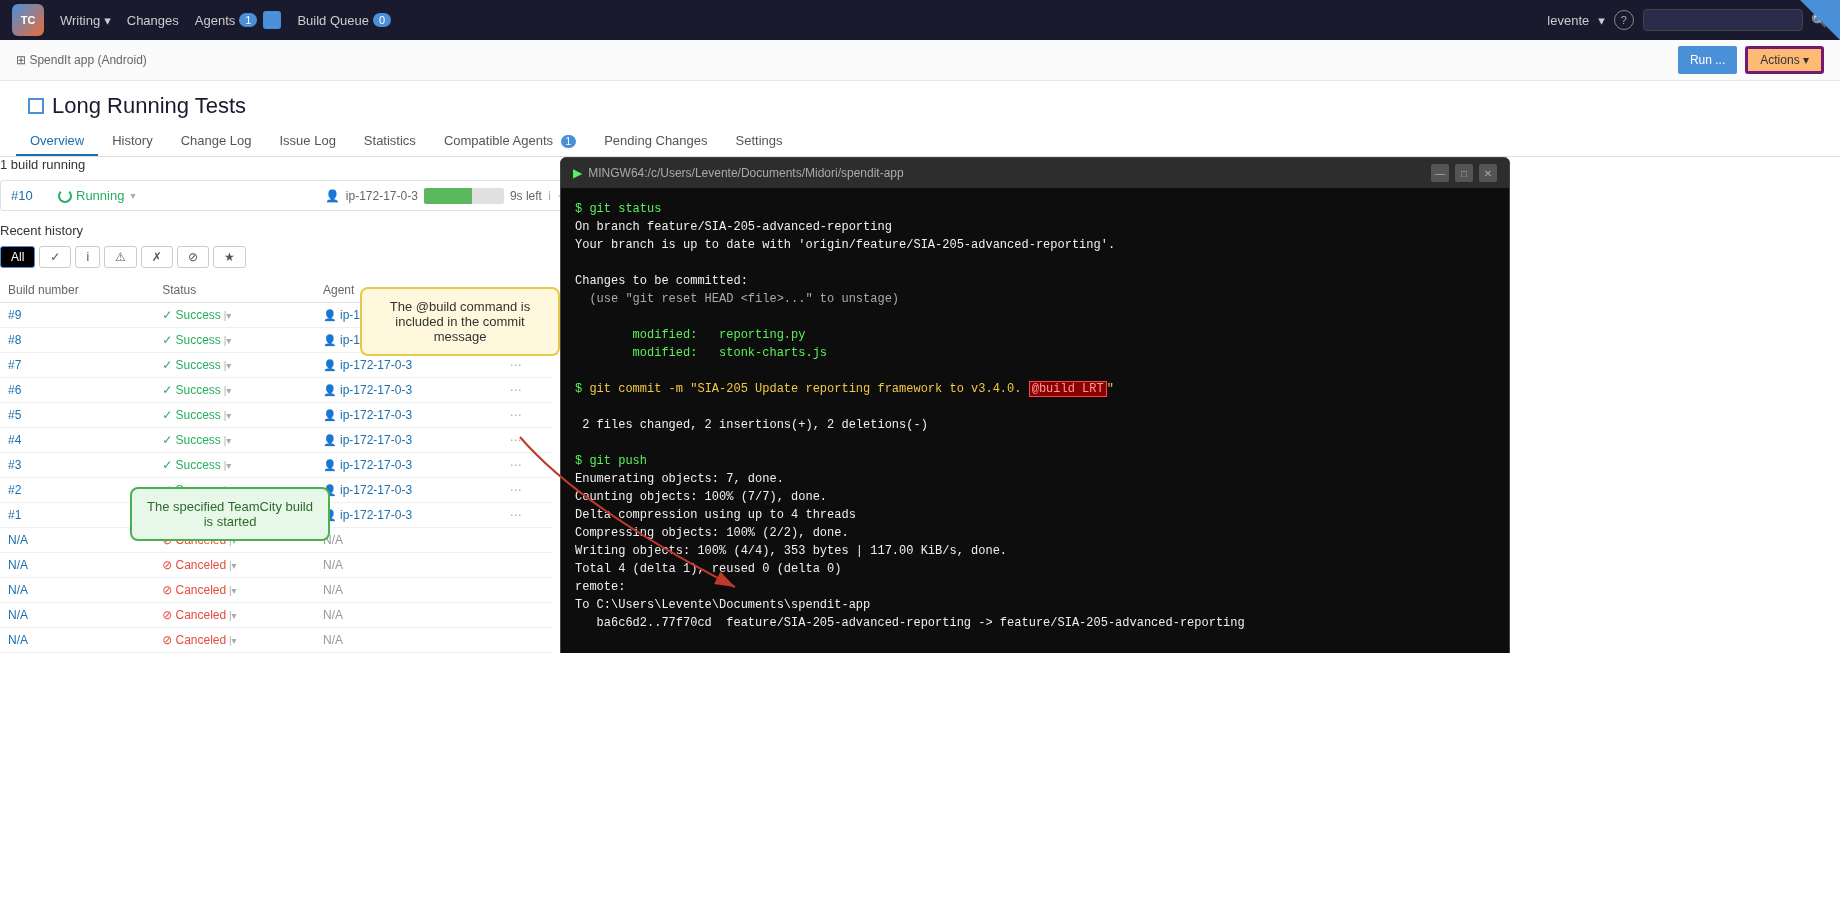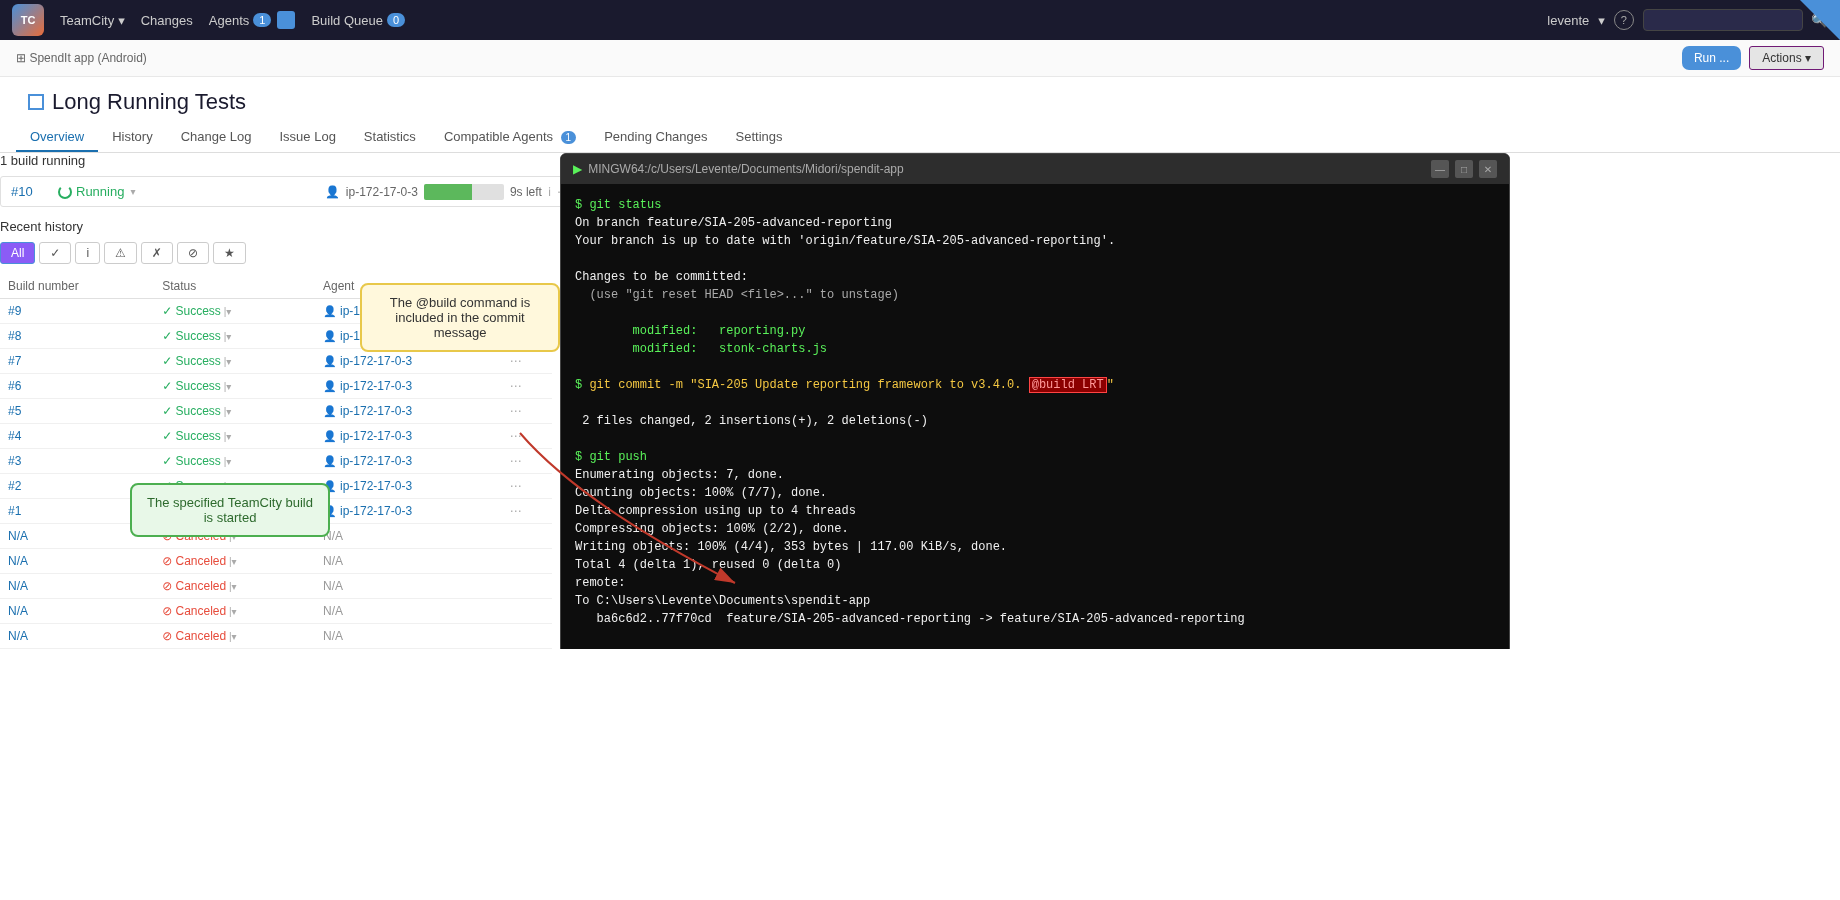--- a/index.html
+++ b/index.html
@@ -42,25 +42,25 @@
     
     .breadcrumb-bar {
       padding: 6px 16px;
       display: flex; align-items: center; justify-content: space-between;
       border-bottom: 1px solid #e8e8e8;
       background: #fafafa;
     }
     .breadcrumb-text { font-size: 12px; color: #666; }
     .breadcrumb-actions { display: flex; gap: 8px; }
     .btn-run {
-      background: #4a90d9; color: white; border: none; border-radius: 7px;
+      background: #4a90d9; color: white; border: none; border-radius: 2px;
       padding: 4px 12px; font-size: 12px; cursor: pointer;
     }
     .btn-actions {
-      background: #e5e5e5; color: #333; border: 1px solid #701a75; border-radius: 3px;
+      background: #fdba74; color: #333; border: 3px solid #701a75; border-radius: 3px;
       padding: 4px 12px; font-size: 12px; cursor: pointer; display: flex; align-items: center; gap: 4px;
     }
 
     
     .page-header {
       padding: 12px 16px 0;
       margin-left: 12px;
     }
     .page-title {
       font-size: 22px; font-weight: normal; color: #1a1a2e;
@@ -122,21 +122,21 @@
     }
     .progress-bar { height: 100%; background: #5cb85c; }
 
     
     .recent-history-label { font-size: 13px; color: #333; margin-bottom: 8px; }
     .filter-row { display: flex; gap: 4px; margin-bottom: 10px; }
     .filter-btn {
       padding: 3px 10px; border: 1px solid #ccc; border-radius: 3px;
       background: white; cursor: pointer; font-size: 12px; color: #555;
     }
-    .filter-btn.active { background: #8b5cf6; color: white; border-color: #4a90d9; }
+    .filter-btn.active { background: #000000; color: white; border-color: #4a90d9; }
 
     
     .history-table { width: 100%; border-collapse: collapse; font-size: 12px; }
     .history-table th {
       text-align: left; padding: 5px 8px; color: #666; font-weight: normal;
       border-bottom: 1px solid #e0e0e0;
     }
     .history-table td {
       padding: 5px 8px; border-bottom: 1px solid #f0f0f0; color: #333;
     }
@@ -220,21 +220,21 @@
       border-left: 40px solid transparent;
       border-top: 40px solid #4a90d9;
     }
   </style>
 </head>
 <body>
 
 <div class="top-nav">
   <div class="logo">TC</div>
   <div class="nav-item">
-    <a>TeamCity</a>
+    <a>Writing</a>
     <span>▾</span>
   </div>
   <div class="nav-item">
     <a>Changes</a>
   </div>
   <div class="nav-item">
     <a>Agents</a>
     <span class="badge">1</span>
     <span style="background:#4a90d9;width:18px;height:18px;border-radius:3px;display:inline-block;margin-left:2px;"></span>
   </div>

